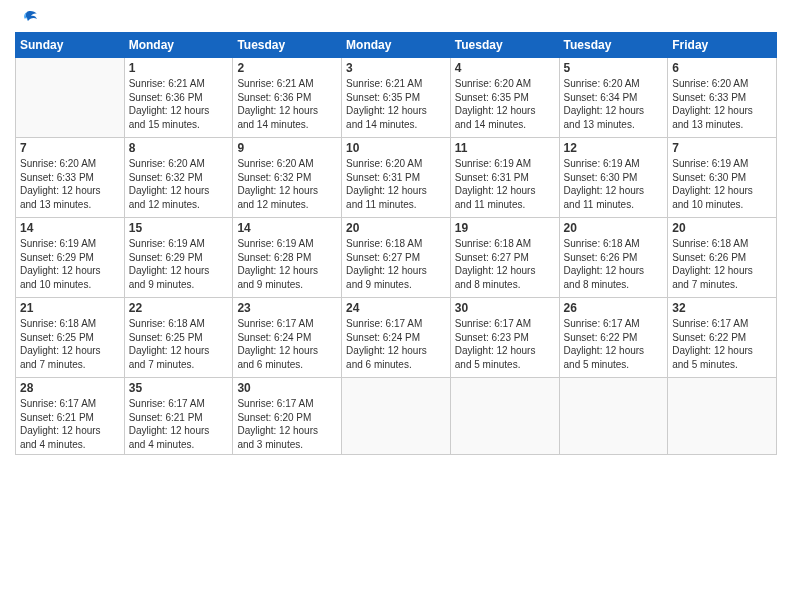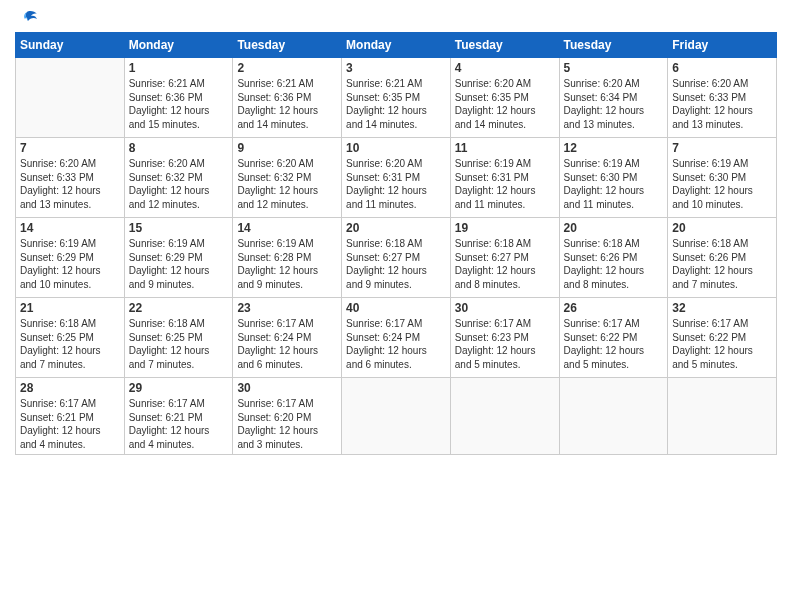--- a/index.html
+++ b/index.html
@@ -211,21 +211,21 @@
           </td>
           <td>
             <div class="day-number">22</div>
             <div class="day-info">Sunrise: 6:18 AM<br>Sunset: 6:25 PM<br>Daylight: 12 hours<br>and 7 minutes.</div>
           </td>
           <td>
             <div class="day-number">23</div>
             <div class="day-info">Sunrise: 6:17 AM<br>Sunset: 6:24 PM<br>Daylight: 12 hours<br>and 6 minutes.</div>
           </td>
           <td>
-            <div class="day-number">40</div>
+            <div class="day-number">24</div>
             <div class="day-info">Sunrise: 6:17 AM<br>Sunset: 6:24 PM<br>Daylight: 12 hours<br>and 6 minutes.</div>
           </td>
           <td>
             <div class="day-number">30</div>
             <div class="day-info">Sunrise: 6:17 AM<br>Sunset: 6:23 PM<br>Daylight: 12 hours<br>and 5 minutes.</div>
           </td>
           <td>
             <div class="day-number">26</div>
             <div class="day-info">Sunrise: 6:17 AM<br>Sunset: 6:22 PM<br>Daylight: 12 hours<br>and 5 minutes.</div>
           </td>
@@ -233,21 +233,21 @@
             <div class="day-number">32</div>
             <div class="day-info">Sunrise: 6:17 AM<br>Sunset: 6:22 PM<br>Daylight: 12 hours<br>and 5 minutes.</div>
           </td>
         </tr>
         <tr class="last-row">
           <td>
             <div class="day-number">28</div>
             <div class="day-info">Sunrise: 6:17 AM<br>Sunset: 6:21 PM<br>Daylight: 12 hours<br>and 4 minutes.</div>
           </td>
           <td>
-            <div class="day-number">29</div>
+            <div class="day-number">35</div>
             <div class="day-info">Sunrise: 6:17 AM<br>Sunset: 6:21 PM<br>Daylight: 12 hours<br>and 4 minutes.</div>
           </td>
           <td>
             <div class="day-number">30</div>
             <div class="day-info">Sunrise: 6:17 AM<br>Sunset: 6:20 PM<br>Daylight: 12 hours<br>and 3 minutes.</div>
           </td>
           <td class="empty-cell"></td>
           <td class="empty-cell"></td>
           <td class="empty-cell"></td>
           <td class="empty-cell"></td>

